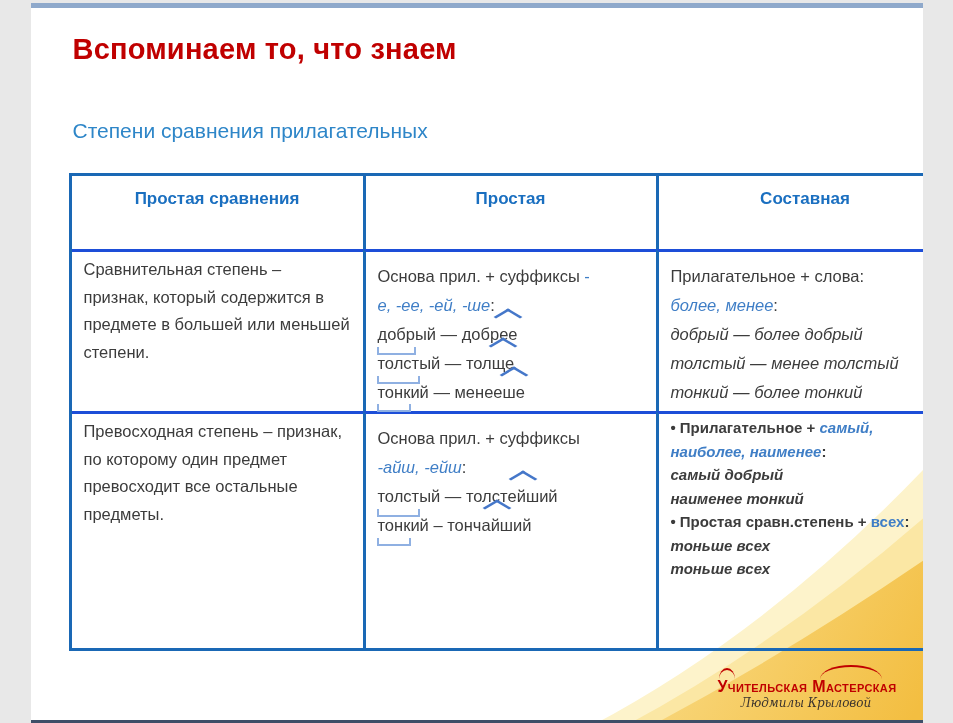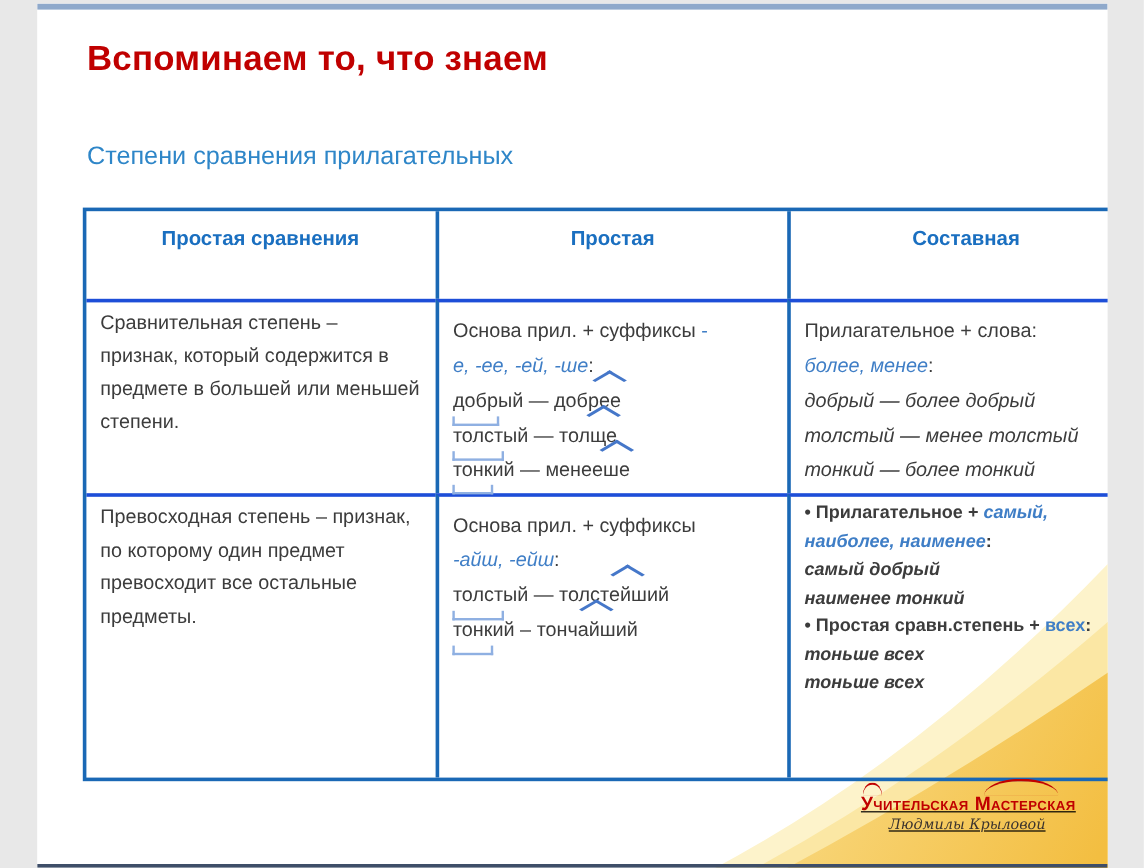--- a/index.html
+++ b/index.html
@@ -44,21 +44,21 @@
   }
   
   .sfx{position:relative;display:inline-block;}
   .sfx::before{
     content:'';position:absolute;left:50%;top:-9px;width:10px;height:10px;margin-left:-6px;
     border-top:2.5px solid #4577C9;border-left:2.5px solid #4577C9;
     transform:scaleX(1.7) rotate(45deg);
   }
   .bullet{margin-right:4px;}
   
-  .logo{position:absolute;right:26px;bottom:32px;z-index:2;text-align:center;text-decoration:underline;}
+  .logo{position:absolute;right:26px;bottom:16px;z-index:2;text-align:center;}
   .logo-line1{
     font-size:16px;font-weight:bold;color:#C00000;font-variant:small-caps;
     letter-spacing:0.4px;white-space:nowrap;position:relative;
   }
   .arc{position:absolute;border-top:2.5px solid #C00000;border-radius:50% 50% 0 0 / 100% 100% 0 0;}
   .arc-small{left:2px;top:-10px;width:16px;height:9px;}
   .arc-big{left:103px;top:-13px;width:62px;height:12px;}
   .logo-line2{
     font-family:"DejaVu Serif", serif;font-style:italic;font-size:12px;color:#3B332E;
     text-align:center;margin-top:0px;padding-right:2px;white-space:nowrap;

